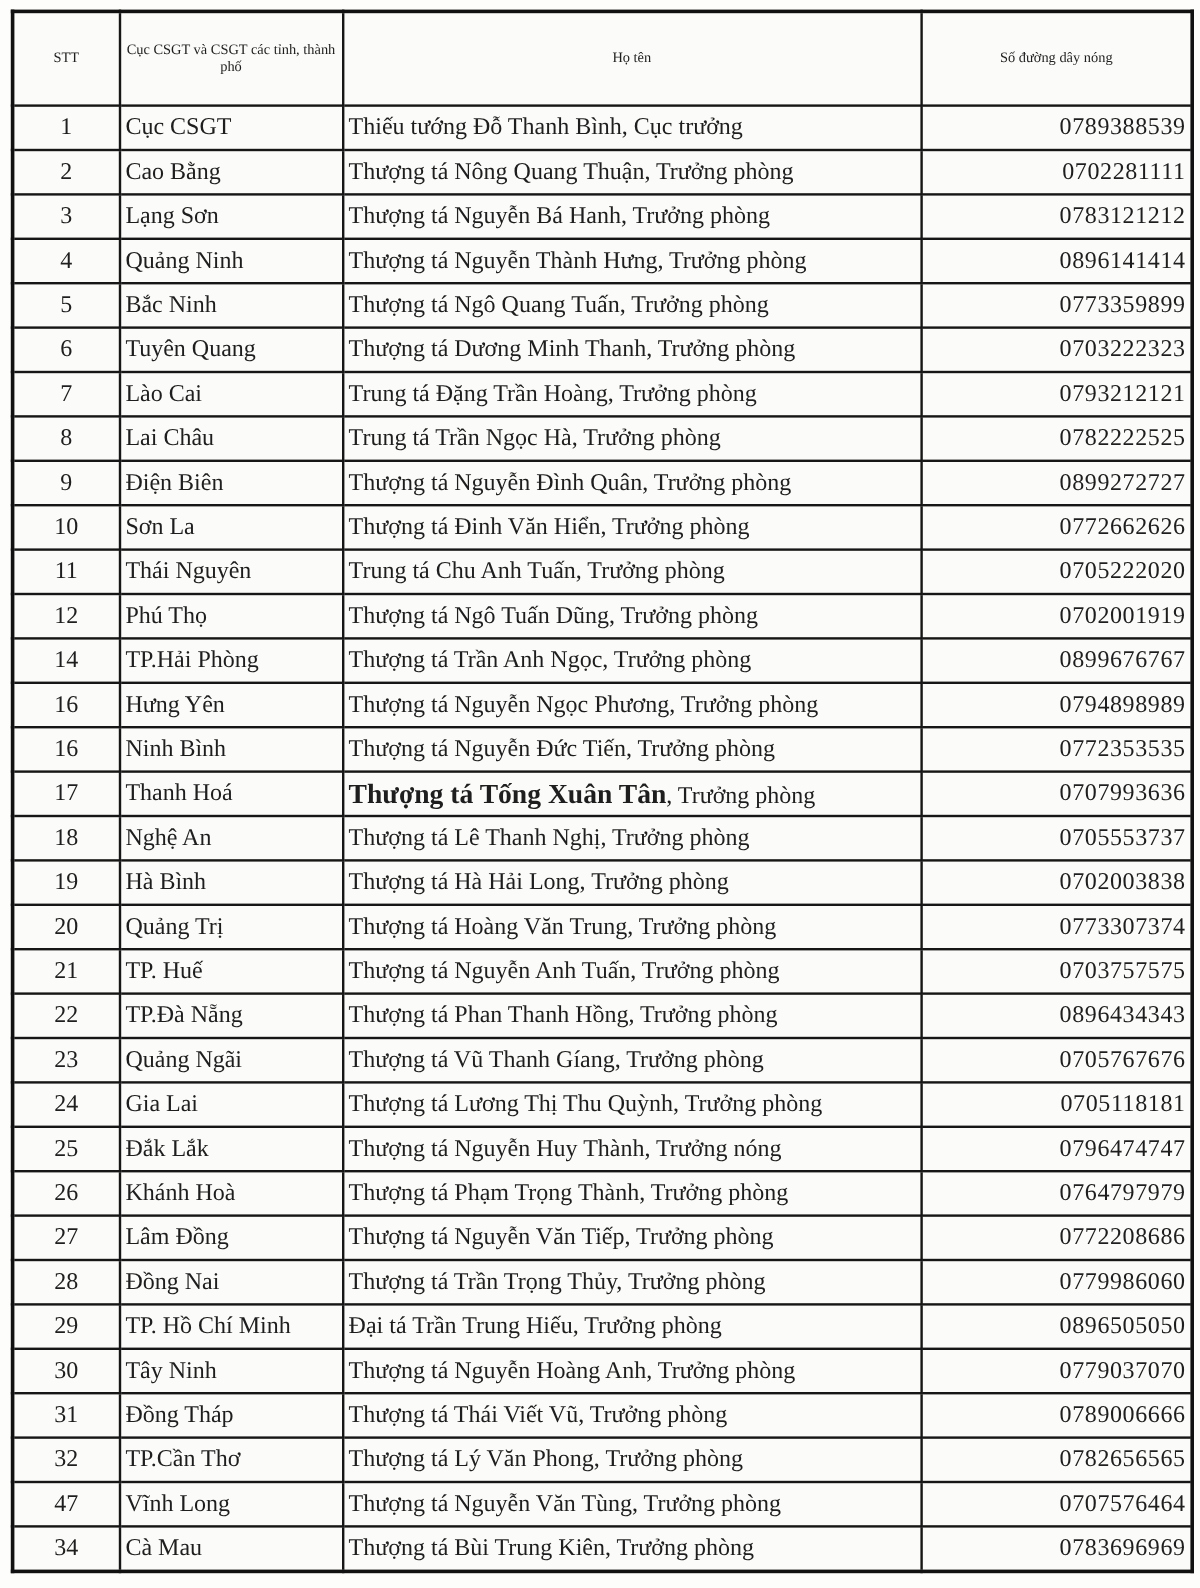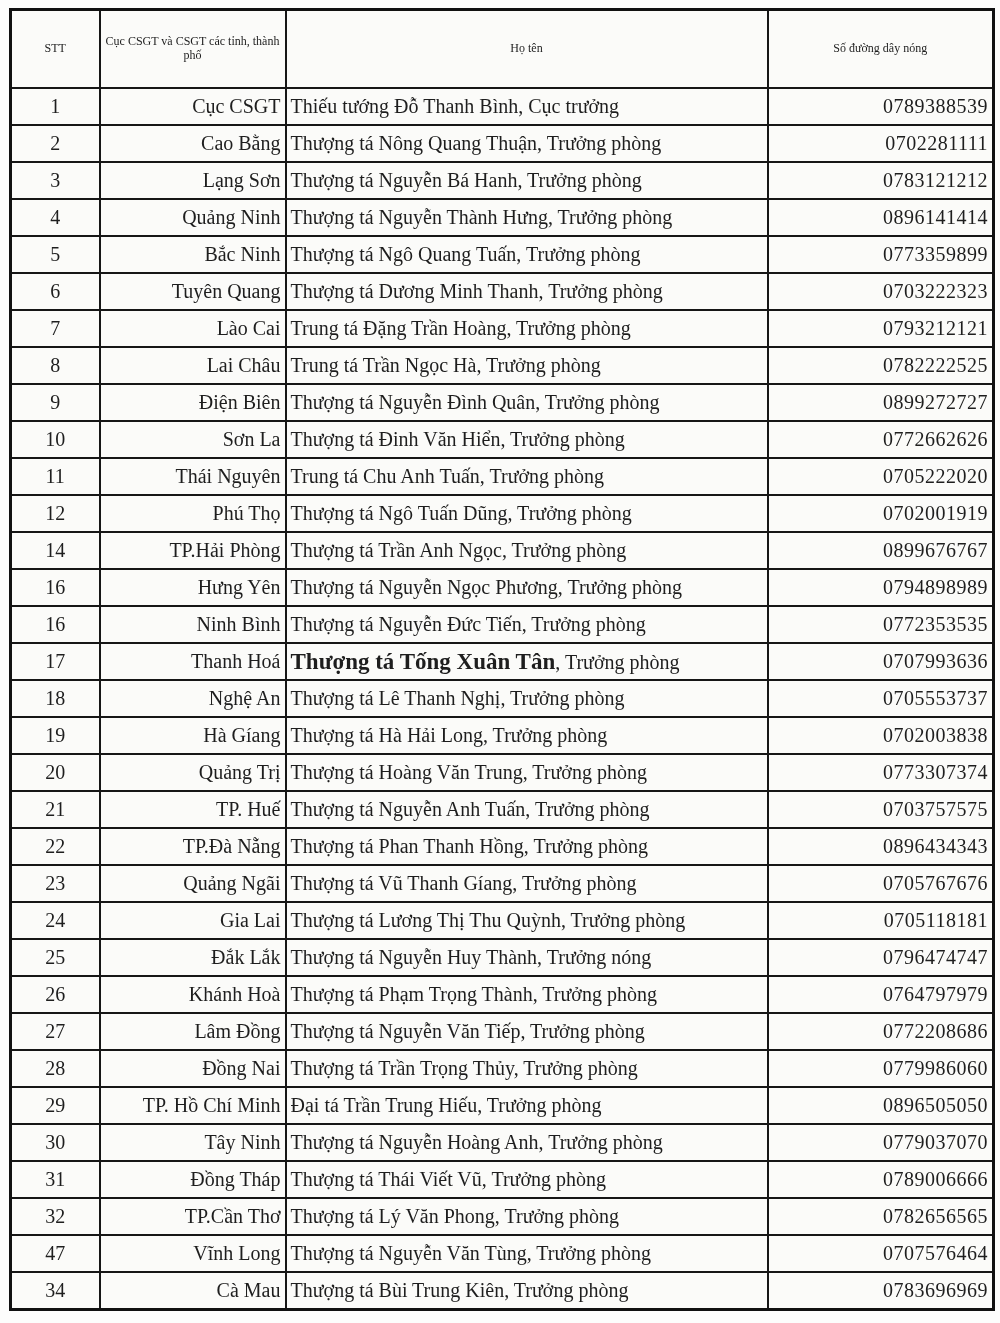--- a/index.html
+++ b/index.html
@@ -47,21 +47,21 @@
     font-size: 20px;
     height: 31px;
     vertical-align: middle;
     background: #fbfbf9;
   }
   col.c-stt   { width: 89px; }
   col.c-unit  { width: 186px; }
   col.c-name  { width: 482px; }
   col.c-phone { width: 226px; }
   td.cell-stt   { text-align: center; }
-  td.cell-unit  { text-align: right; border-radius: 10px; }
+  td.cell-unit  { text-align: left; border-radius: 10px; }
   td.cell-name  { text-align: left; padding-left: 10px; white-space: nowrap; }
   td.cell-phone { text-align: right; letter-spacing: 0.5px; }
   .name-big { font-size: 23px; font-weight: bold; }
 </style>
 </head>
 <body>
 
 <div class="page">
   <table class="hotline">
     <colgroup>
@@ -176,21 +176,21 @@
           <td class="cell-phone">0707993636</td>
         </tr>
         <tr>
           <td class="cell-stt">18</td>
           <td class="cell-unit">Nghệ An</td>
           <td class="cell-name">Thượng tá Lê Thanh Nghị, Trưởng phòng</td>
           <td class="cell-phone">0705553737</td>
         </tr>
         <tr>
           <td class="cell-stt">19</td>
-          <td class="cell-unit">Hà Gíang</td>
+          <td class="cell-unit">Hà Bình</td>
           <td class="cell-name">Thượng tá Hà Hải Long, Trưởng phòng</td>
           <td class="cell-phone">0702003838</td>
         </tr>
         <tr>
           <td class="cell-stt">20</td>
           <td class="cell-unit">Quảng Trị</td>
           <td class="cell-name">Thượng tá Hoàng Văn Trung, Trưởng phòng</td>
           <td class="cell-phone">0773307374</td>
         </tr>
         <tr>

